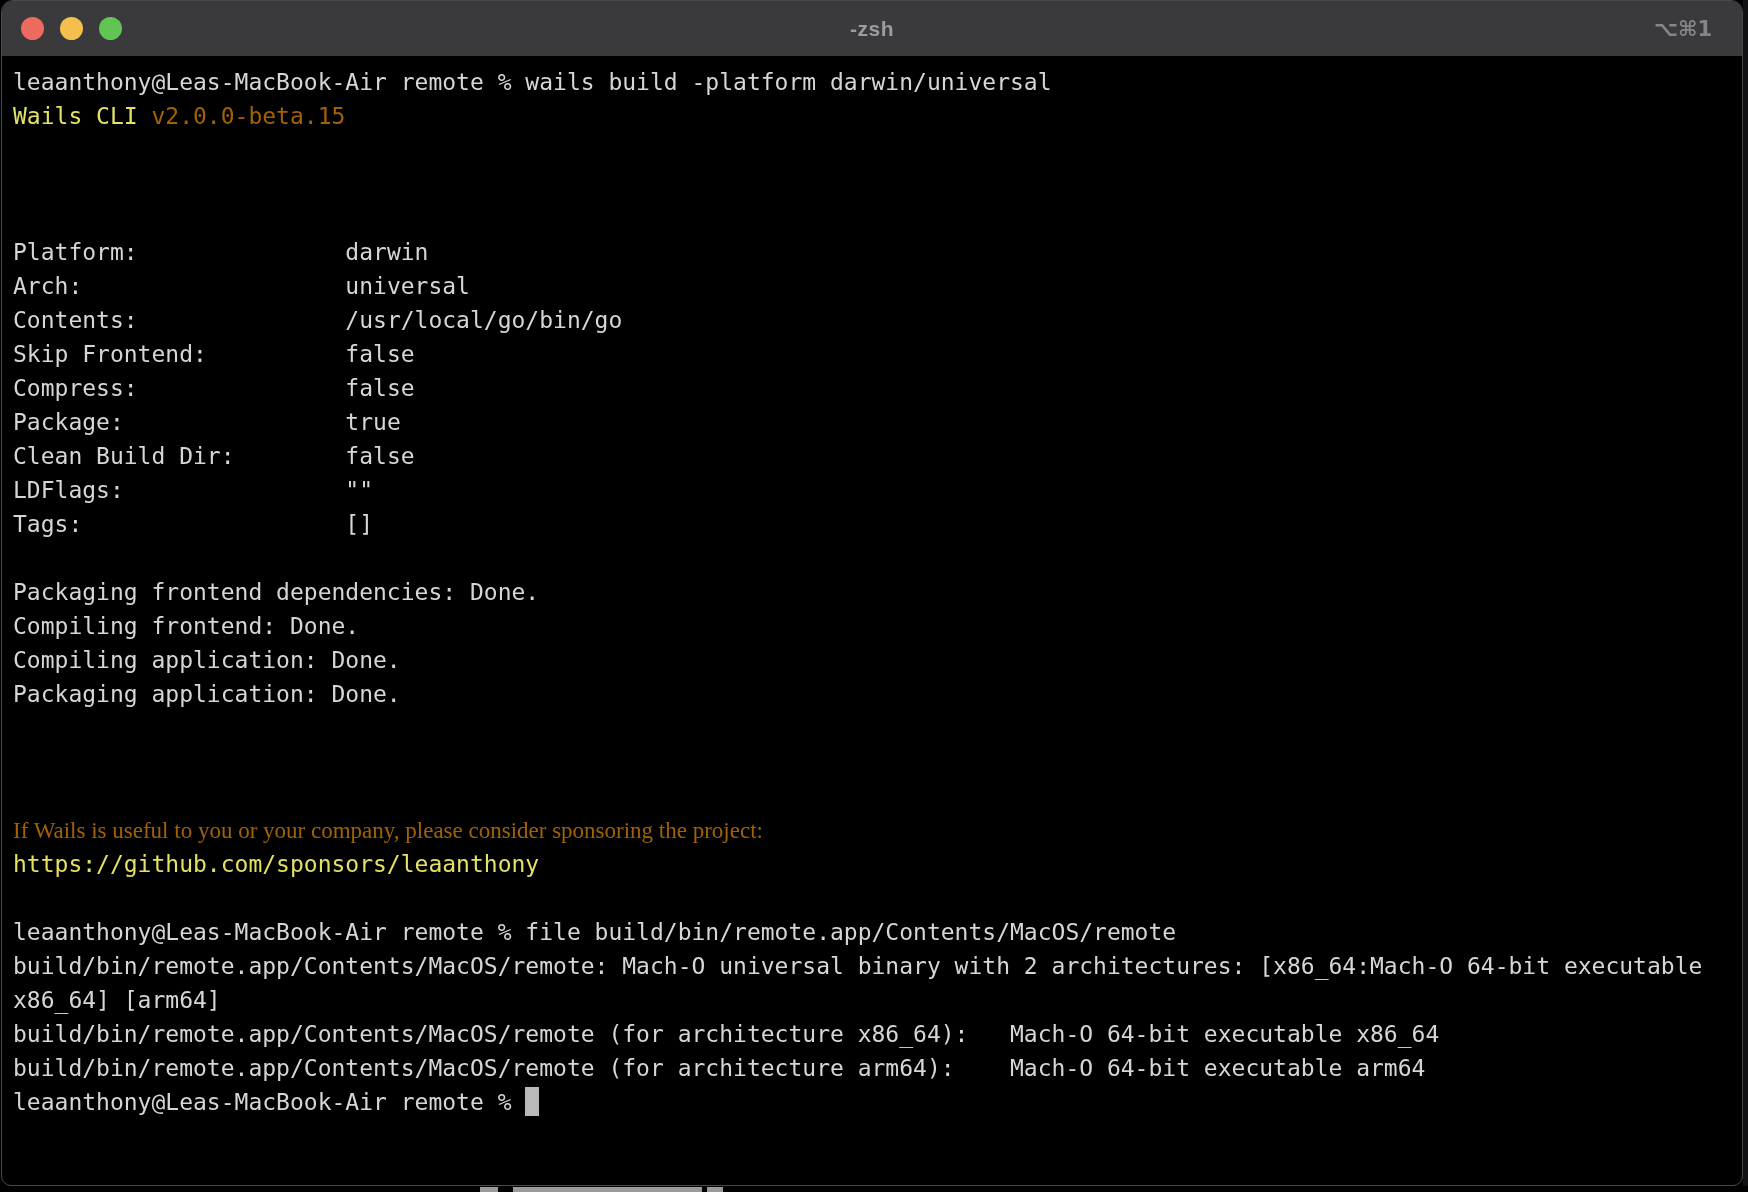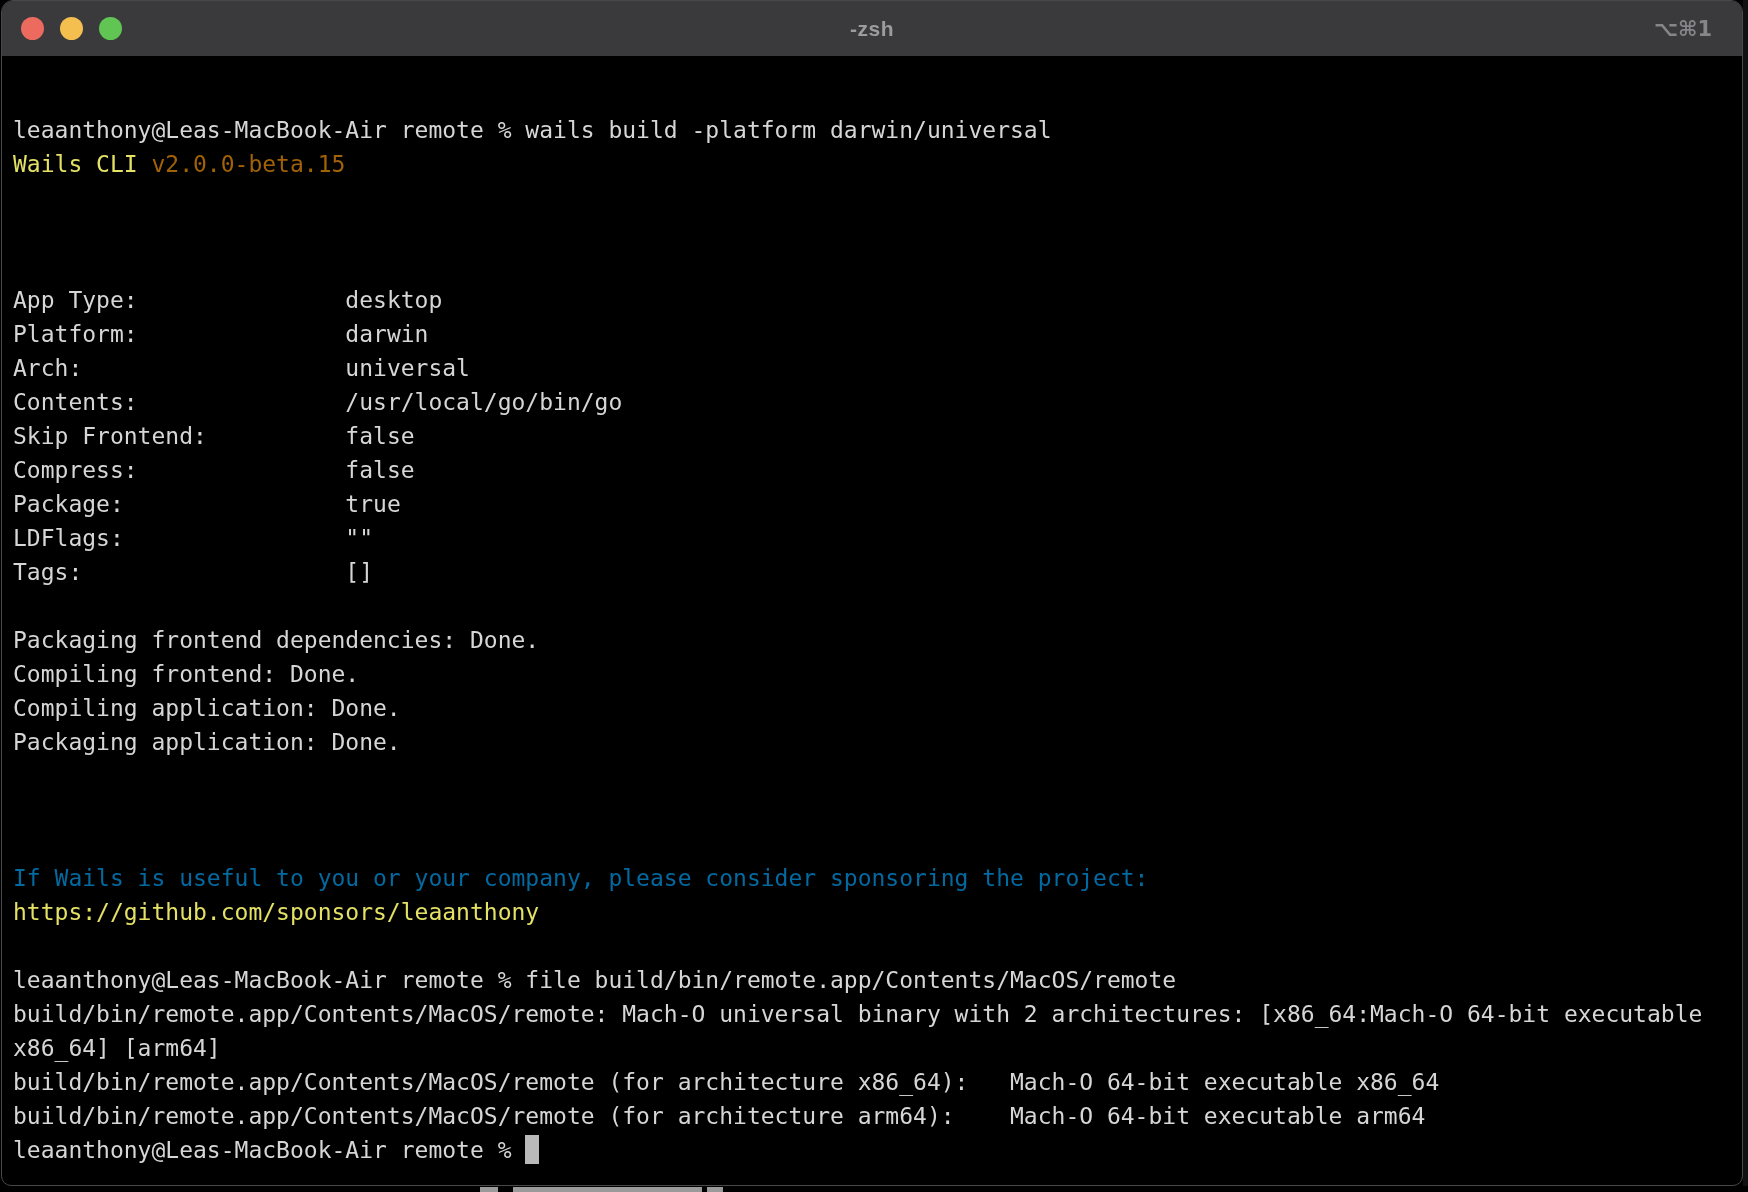--- a/index.html
+++ b/index.html
@@ -53,21 +53,20 @@
     font-size: 21px;
     color: var(--shortcut_text);
   }
 
   .term {
     padding: 9px 11px 0 11px;
     font-family: "DejaVu Sans Mono", monospace;
     font-size: 23px;
     line-height: 34px;
     color: var(--text);
-    margin-top: 48px;
   }
   .line { white-space: pre; height: 34px; }
 
   .cursor {
     display: inline-block;
     width: 1ch;
     height: 29px;
     background: var(--cursor);
     vertical-align: -6px;
   }
@@ -102,38 +101,38 @@
     </div>
     <div class="title">-zsh</div>
     <div class="shortcut">⌥⌘1</div>
   </div>
   <div class="term" id="term">
       <div class="line"><span>leaanthony@Leas-MacBook-Air remote % wails build -platform darwin/universal</span></div>
       <div class="line"><span style="color: rgb(228, 225, 100);">Wails CLI </span><span style="color: #a16207;">v2.0.0-beta.15</span></div>
       <div class="line">&nbsp;</div>
       <div class="line">&nbsp;</div>
       <div class="line">&nbsp;</div>
-      <div class="line"><span>App Type:               </span><span>desktop</span></div>
       <div class="line"><span>Platform:               </span><span>darwin</span></div>
       <div class="line"><span>Arch:                   </span><span>universal</span></div>
       <div class="line"><span>Contents:               </span><span>/usr/local/go/bin/go</span></div>
       <div class="line"><span>Skip Frontend:          </span><span>false</span></div>
       <div class="line"><span>Compress:               </span><span>false</span></div>
       <div class="line"><span>Package:                </span><span>true</span></div>
+      <div class="line"><span>Clean Build Dir:        </span><span>false</span></div>
       <div class="line"><span>LDFlags:                </span><span>""</span></div>
       <div class="line"><span>Tags:                   </span><span>[]</span></div>
       <div class="line">&nbsp;</div>
       <div class="line"><span>Packaging frontend dependencies: Done.</span></div>
       <div class="line"><span>Compiling frontend: Done.</span></div>
       <div class="line"><span>Compiling application: Done.</span></div>
       <div class="line"><span>Packaging application: Done.</span></div>
       <div class="line">&nbsp;</div>
       <div class="line">&nbsp;</div>
       <div class="line">&nbsp;</div>
-      <div class="line"><span style="color: #0369a1;">If Wails is useful to you or your company, please consider sponsoring the project:</span></div>
+      <div class="line"><span style="color: #a16207; font-family: Liberation Serif, serif;">If Wails is useful to you or your company, please consider sponsoring the project:</span></div>
       <div class="line"><span style="color: rgb(228, 225, 100);">https://github.com/sponsors/leaanthony</span></div>
       <div class="line">&nbsp;</div>
       <div class="line"><span>leaanthony@Leas-MacBook-Air remote % file build/bin/remote.app/Contents/MacOS/remote</span></div>
       <div class="line"><span>build/bin/remote.app/Contents/MacOS/remote: Mach-O universal binary with 2 architectures: [x86_64:Mach-O 64-bit executable</span></div>
       <div class="line"><span>x86_64] [arm64]</span></div>
       <div class="line"><span>build/bin/remote.app/Contents/MacOS/remote (for architecture x86_64):   Mach-O 64-bit executable x86_64</span></div>
       <div class="line"><span>build/bin/remote.app/Contents/MacOS/remote (for architecture arm64):    Mach-O 64-bit executable arm64</span></div>
       <div class="line"><span>leaanthony@Leas-MacBook-Air remote % </span><span class="cursor"></span></div>
     </div>
 </div>

